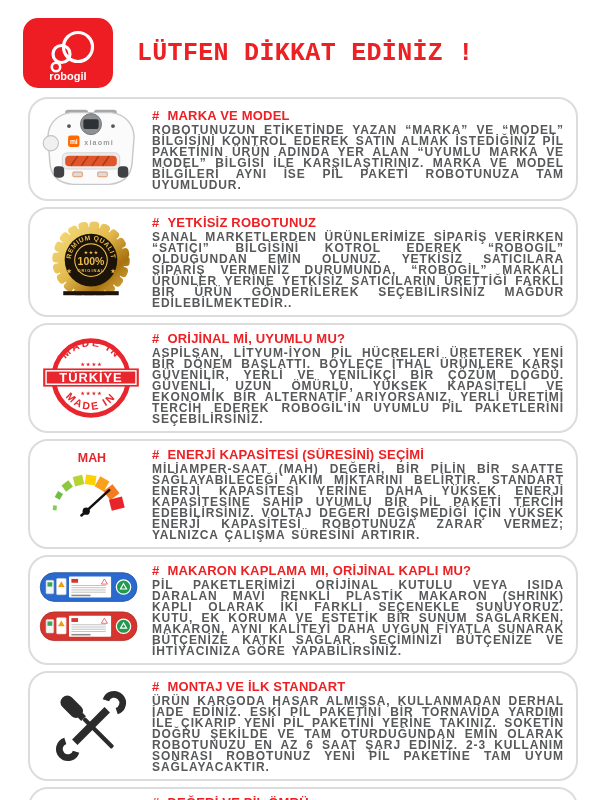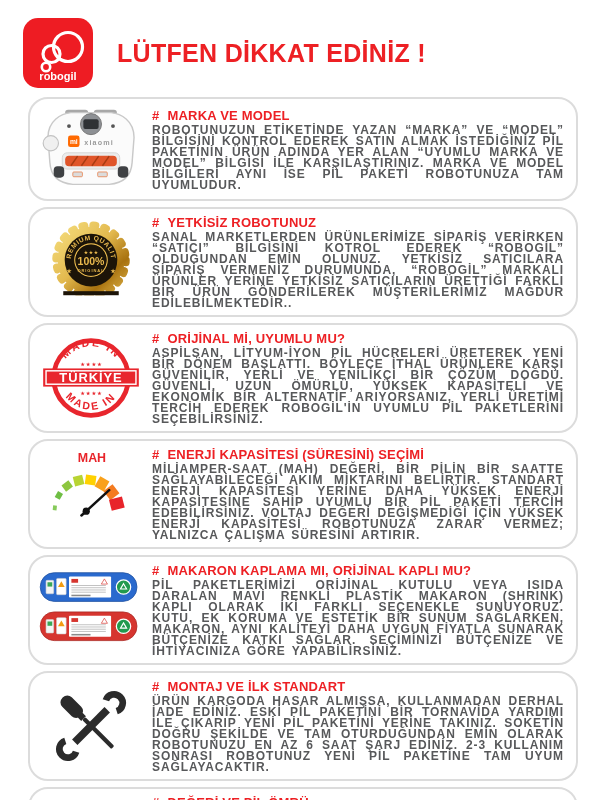--- a/index.html
+++ b/index.html
@@ -3,25 +3,25 @@
 <meta charset="utf-8">
 <style>
   html,body{margin:0;padding:0;}
   body{
     width:600px;height:800px;position:relative;overflow:hidden;
     background:#ffffff;
     font-family:"Liberation Sans",sans-serif;
   }
   .header{position:absolute;left:23px;top:18px;display:flex;align-items:center;gap:24px;}
   .logo{
-    width:70px;height:70px;background:#ee1c23;border-radius:15px;
+    width:90px;height:70px;background:#ee1c23;border-radius:15px;
     display:flex;align-items:center;justify-content:center;flex:none;
   }
   .title{
-    font-size:25px;font-weight:bold;color:#ed2024;letter-spacing:.3px;white-space:nowrap;
+    font-size:25px;font-weight:bold;color:#ed2024;letter-spacing:.3px;white-space:nowrap;font-family:Liberation Mono, monospace;
   }
   .cards{
     position:absolute;left:28px;top:97px;width:550px;
     display:flex;flex-direction:column;gap:6px;
   }
   .card{
     box-sizing:border-box;
     border:2px solid #dcdcdc;border-radius:20px;
     display:flex;align-items:center;gap:6px;
     padding:6px 12px 6px 4px;min-height:90px;background:#fff;
@@ -117,21 +117,21 @@
         <text x="55" y="56" font-size="4.2" letter-spacing="1" fill="#e9b94e" text-anchor="middle">ORIGINAL</text>
         <rect x="26" y="76.5" width="58" height="4.5" fill="#1c1408"></rect>
         <rect x="0" y="81" width="110" height="11" fill="#ffffff"></rect>
       </svg>
     </div>
     <div class="content">
       <div class="heading">
         <span>#</span>
         <span>YETKİSİZ ROBOTUNUZ</span>
       </div>
-      <p class="body-text">SANAL MARKETLERDEN ÜRÜNLERİMİZE SİPARİŞ VERİRKEN “SATICI” BİLGİSİNİ KOTROL EDEREK “ROBOGİL” OLDUĞUNDAN EMİN OLUNUZ. YETKİSİZ SATICILARA SİPARİŞ VERMENİZ DURUMUNDA, “ROBOGİL” MARKALI ÜRÜNLER YERİNE YETKİSİZ SATICILARIN ÜRETTİĞİ FARKLI BİR ÜRÜN GÖNDERİLEREK MÜŞTERİLERİMİZ MAĞDUR EDİLEBİLMEKTEDİR..</p>
+      <p class="body-text">SANAL MARKETLERDEN ÜRÜNLERİMİZE SİPARİŞ VERİRKEN “SATICI” BİLGİSİNİ KOTROL EDEREK “ROBOGİL” OLDUĞUNDAN EMİN OLUNUZ. YETKİSİZ SATICILARA SİPARİŞ VERMENİZ DURUMUNDA, “ROBOGİL” MARKALI ÜRÜNLER YERİNE YETKİSİZ SATICILARIN ÜRETTİĞİ FARKLI BİR ÜRÜN GÖNDERİLEREK SEÇEBİLİRSİNİZ MAĞDUR EDİLEBİLMEKTEDİR..</p>
     </div>
   </div>
 
   <div class="card">
     <div class="icon-box">
       <svg width="110" height="88" viewBox="0 0 110 92">
         <defs>
           <path id="stampTop" d="M22,46 A33,33 0 0 1 88,46"></path>
           <path id="stampBottom" d="M22,46 A33,33 0 0 0 88,46"></path>
         </defs>

